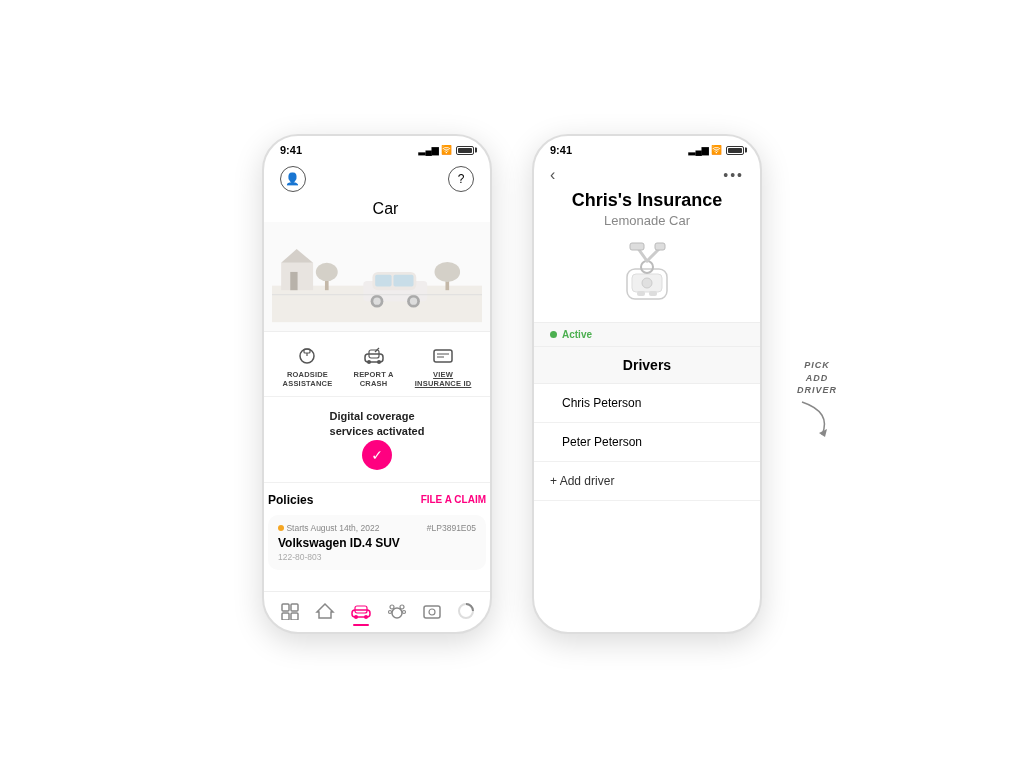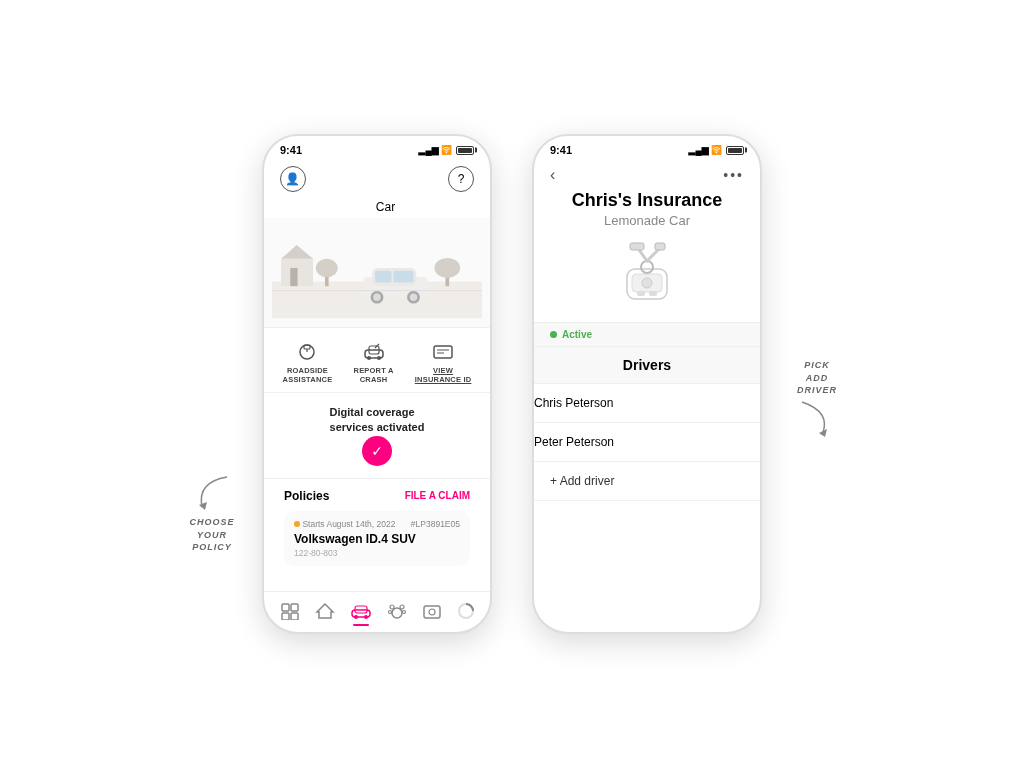--- a/index.html
+++ b/index.html
@@ -66,21 +66,21 @@
       justify-content: space-between;
       align-items: center;
       padding: 6px 16px;
     }
     .header-icon-circle {
       width: 26px; height: 26px; border-radius: 50%; border: 1.5px solid #555;
       display: flex; align-items: center; justify-content: center; font-size: 12px;
     }
     .phone1-title {
       text-align: center;
-      font-size: 12px;
+      font-size: 16px;
       font-weight: 500;
       padding: 2px 0 4px;
       margin-left: 17px;
     }
 
     
     .car-illustration {
       width: 100%;
       height: 110px;
       background: #fafafa;
@@ -132,21 +132,21 @@
       line-height: 1.4;
     }
     .coverage-check {
       width: 30px; height: 30px; border-radius: 50%; background: #ff0080;
       display: flex; align-items: center; justify-content: center;
       color: white; font-size: 14px; flex-shrink: 0;
     }
 
     
     .policies-section {
-      padding: 10px 20px 6px;
+      padding: 10px 4px 6px;
     }
     .policies-header {
       display: flex;
       justify-content: space-between;
       align-items: center;
       margin-bottom: 8px;
     }
     .policies-title { font-size: 12px; font-weight: 600; }
     .file-claim { font-size: 10px; font-weight: 700; color: #ff0080; }
     .policy-card {
@@ -228,21 +228,21 @@
       text-align: center;
       font-size: 14px;
       font-weight: 600;
       padding: 10px 16px;
       border-bottom: 1px solid #eee;
       background: #f8f8f8;
     }
     .driver-row {
       display: flex;
       align-items: center;
-      padding: 12px 0;
+      padding: 12px 28px;
       border-bottom: 1px solid #f0f0f0;
       font-size: 12px;
       font-weight: 500;
     }
     .add-driver-row {
       display: flex;
       align-items: center;
       padding: 12px 16px;
       font-size: 12px;
       font-weight: 400;
@@ -423,29 +423,20 @@
           <div class="nav-item">
             <svg width="18" height="18" viewBox="0 0 18 18">
                 <circle cx="9" cy="9" r="7" fill="none" stroke="#ddd" stroke-width="2"></circle>
                 <path d="M9 2 A7 7 0 0 1 16 9" fill="none" stroke="#888" stroke-width="2"></path>
               </svg>
           </div>
         </div>
 
       </div>
 
-      <div style="position:absolute; bottom: 80px; left: -75px; text-align: center;">
-        <svg width="50" height="40" viewBox="0 0 50 40">
-          <path d="M40 5 Q10 10 15 35" fill="none" stroke="#888" stroke-width="1.5" stroke-dasharray="none"></path>
-          <polygon points="12,33 18,38 20,30" fill="#888"></polygon>
-        </svg>
-        <div style="font-size: 9px; font-weight: 800; color: rgb(102, 102, 102); text-transform: uppercase; letter-spacing: 1px; line-height: 1.4; font-style: italic; white-space: pre-line;">CHOOSE
-YOUR
-POLICY</div>
-      </div>
     </div>
 
     <div class="phone-wrapper">
 
       <div style="position:absolute; top: 45%; right: -80px; text-align: center; z-index:10;">
         <div style="font-size: 9px; font-weight: 800; color: rgb(102, 102, 102); text-transform: uppercase; letter-spacing: 1px; line-height: 1.4; font-style: italic; white-space: pre-line;">PICK
 ADD
 DRIVER</div>
         <svg width="50" height="40" viewBox="0 0 50 40">
           <path d="M10 5 Q40 15 30 38" fill="none" stroke="#888" stroke-width="1.5"></path>

